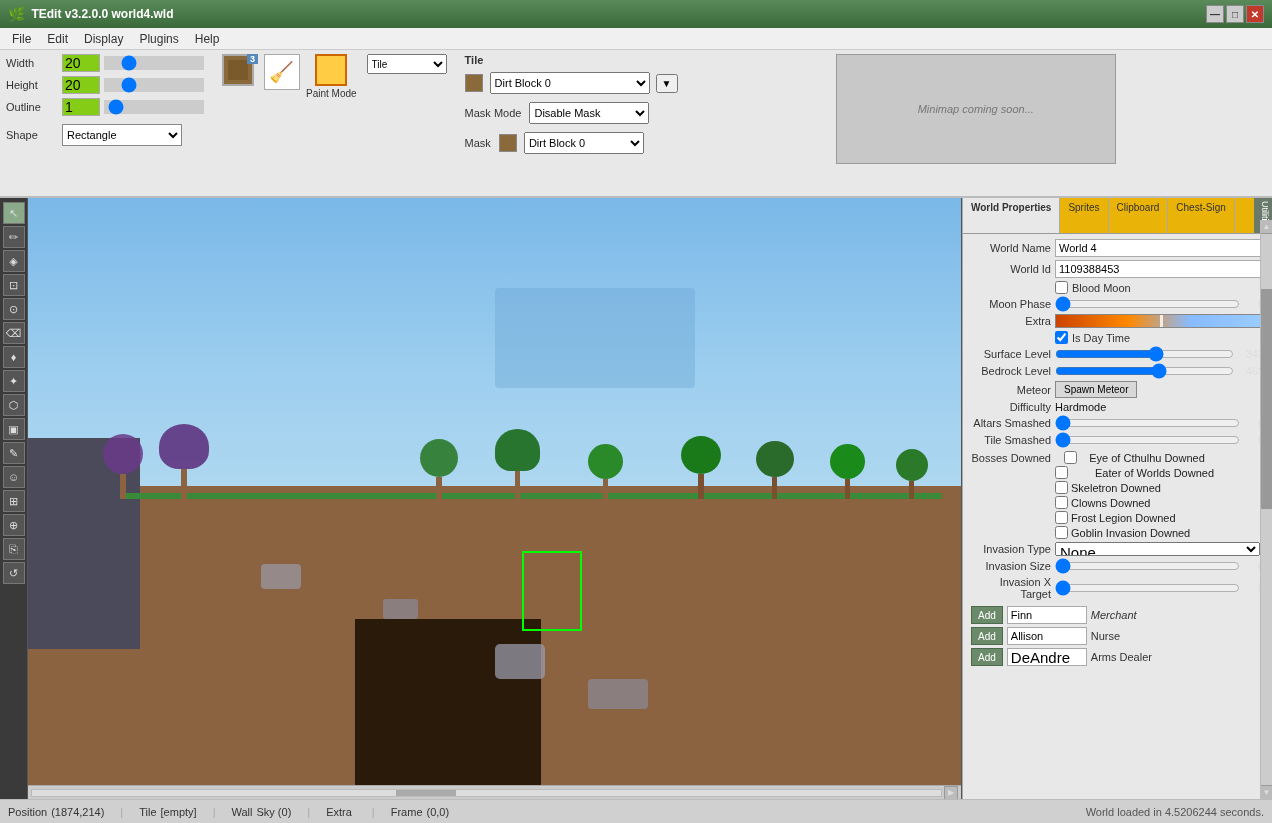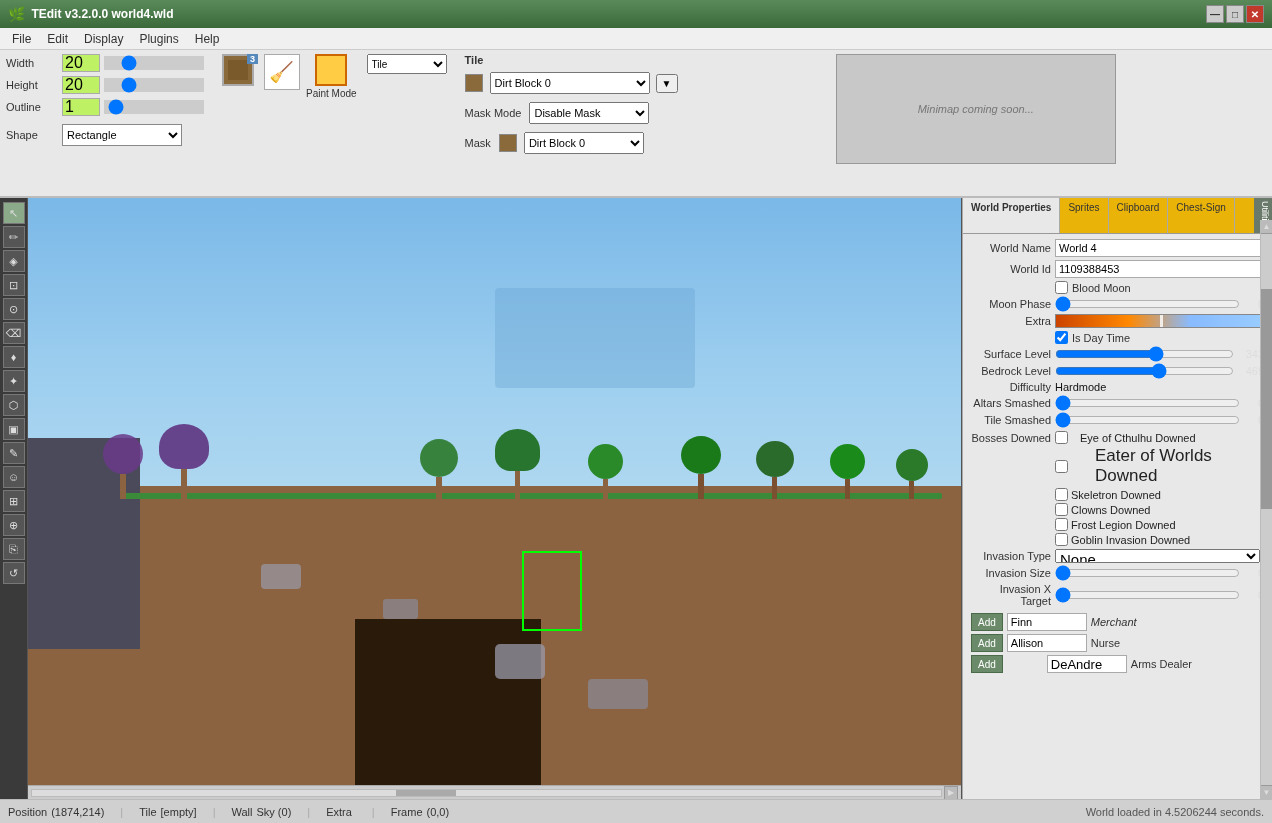--- a/index.html
+++ b/index.html
@@ -16,21 +16,21 @@
 
     
     #menubar { height: 22px; background: #f0f0f0; display: flex; align-items: center; padding: 0 4px; border-bottom: 1px solid #ccc; }
     .menu-item { padding: 2px 8px; font-size: 12px; color: #333; cursor: pointer; }
 
     
     #toolbar { height: 148px; background: #e8e8e8; border-bottom: 2px solid #bbb; display: flex; align-items: flex-start; padding: 4px 6px; gap: 8px; }
     .toolbar-section { display: flex; flex-direction: column; gap: 4px; }
     .toolbar-row { display: flex; align-items: center; gap: 4px; }
     .toolbar-label { font-size: 11px; color: #333; width: 48px; }
-    .toolbar-input { width: 42px; height: 18px; border: 1px solid #aaa; background: #bef264; font-size: 16px; padding: 0 2px; }
+    .toolbar-input { width: 42px; height: 18px; border: 1px solid #aaa; background: #84cc16; font-size: 14px; padding: 0 2px; }
     .toolbar-slider { width: 80px; height: 14px; -webkit-appearance: none; background: #ccc; outline: none; }
     .erase-btn { background: white; border: 1px solid #aaa; width: 36px; height: 36px; display: flex; align-items: center; justify-content: center; cursor: pointer; font-size: 18px; }
     .paint-mode-btn { width: 28px; height: 28px; border: 2px solid #cc6600; background: #ffcc44; cursor: pointer; }
     .shape-select { width: 100px; height: 22px; font-size: 11px; border: 1px solid #888; background: white; }
 
     
     #main { display: flex; height: calc(823px - 28px - 22px - 148px - 24px); }
 
     
     #left-toolbar { width: 28px; background: #3a3a3a; display: flex; flex-direction: column; align-items: center; padding: 4px 0; gap: 2px; border-right: 1px solid #555; }
@@ -311,20 +311,24 @@
         <input type="range" style="flex: 1 1 0%; height: 14px;" min="0" max="600" value="343">
         <span style="font-size:11px; width:26px; text-align:right;">343</span>
       </div>
 
       <div style="display:flex; align-items:center; margin-bottom:3px; gap:4px;">
         <span style="font-size:11px; color:#333; text-align:right; width:80px; flex-shrink:0;">Bedrock Level</span>
         <input type="range" style="flex: 1 1 0%; height: 14px;" min="0" max="800" value="469">
         <span style="font-size:11px; width:26px; text-align:right;">469</span>
       </div>
 
+      <div style="display:flex; align-items:center; margin-bottom:3px; gap:4px;">
+        <span style="font-size:11px; color:#333; text-align:right; width:80px; flex-shrink:0;">Meteor</span>
+        <button style="padding:2px 8px; font-size:10px; border:1px solid #888; background:#d8d8d8; cursor:pointer;">Spawn Meteor</button>
+      </div>
 
       <div style="display:flex; align-items:center; margin-bottom:3px; gap:4px;">
         <span style="font-size:11px; color:#333; text-align:right; width:80px; flex-shrink:0;">Difficulty</span>
         <span style="font-size:11px; color:#111;">Hardmode</span>
       </div>
 
       <div style="display:flex; align-items:center; margin-bottom:3px; gap:4px;">
         <span style="font-size:11px; color:#333; text-align:right; width:80px; flex-shrink:0;">Altars Smashed</span>
         <input type="range" style="flex: 1 1 0%; height: 14px;" min="0" max="100" value="0">
         <span style="font-size:11px; width:20px; text-align:right;">0</span>
@@ -332,27 +336,27 @@
 
       <div style="display:flex; align-items:center; margin-bottom:3px; gap:4px;">
         <span style="font-size:11px; color:#333; text-align:right; width:80px; flex-shrink:0;">Tile Smashed</span>
         <input type="range" style="flex: 1 1 0%; height: 14px;" min="0" max="100" value="0">
         <span style="font-size:11px; width:20px; text-align:right;">0</span>
       </div>
 
       <div style="display:flex; align-items:flex-start; margin-bottom:3px; gap:4px; margin-top:4px;">
         <span style="font-size:11px; color:#333; text-align:right; width:80px; flex-shrink:0; padding-top:1px;">Bosses Downed</span>
         <div style="display:flex; flex-direction:column; gap:2px;">
-          <div style="display:flex; align-items:center; gap:12px;">
+          <div style="display:flex; align-items:center; gap:12px;justify-content:center;">
             <input type="checkbox" style="">
             <span style="font-size:11px; color:#222;">Eye of Cthulhu Downed</span>
           </div>
           <div style="display:flex; align-items:center; gap:3px;">
             <input type="checkbox" style="">
-            <span style="font-size:17px; color:#222;padding-left:24px;">Eater of Worlds Downed</span>
+            <span style="font-size:11px; color:#222;padding-left:24px;">Eater of Worlds Downed</span>
           </div>
           <div style="display:flex; align-items:center; gap:3px;">
             <input type="checkbox" style="">
             <span style="font-size:11px; color:#222;">Skeletron Downed</span>
           </div>
           <div style="display:flex; align-items:center; gap:3px;">
             <input type="checkbox" style="">
             <span style="font-size:11px; color:#222;">Clowns Downed</span>
           </div>
           <div style="display:flex; align-items:center; gap:3px;">
@@ -398,21 +402,21 @@
         </div>
 
         <div style="display:flex; align-items:center; gap:4px;">
           <button style="background:#6a8a6a; color:white; border:1px solid #4a6a4a; padding:1px 6px; font-size:10px; cursor:pointer; height:18px;">Add</button>
           <input type="text" style="width: 80px; height: 18px; border: 1px solid rgb(170, 170, 170); font-size: 11px; padding: 0px 3px;" value="Allison">
           <span style="font-size:11px; color:#333;">Nurse</span>
         </div>
 
         <div style="display:flex; align-items:center; gap:4px;">
           <button style="background:#6a8a6a; color:white; border:1px solid #4a6a4a; padding:1px 6px; font-size:10px; cursor:pointer; height:18px;">Add</button>
-          <input type="text" style="width: 80px; height: 18px; border: 1px solid rgb(170, 170, 170); font-size: 13px; padding: 0px 3px; margin-left: 40px;" value="DeAndre">
+          <input type="text" style="width: 80px; height: 18px; border: 1px solid rgb(170, 170, 170); font-size: 15px; padding: 0px 3px;" value="DeAndre">
           <span style="font-size:11px; color:#333;">Arms Dealer</span>
         </div>
       </div>
 
     </div>
 
     <div style="position:absolute; right:0; top:22px; bottom:0; width:12px; background:#ccc; border-left:1px solid #bbb; display:flex; flex-direction:column;">
       <div style="width:100%; height:14px; background:#bbb; border-bottom:1px solid #999; display:flex; align-items:center; justify-content:center; font-size:8px; cursor:pointer;">▲</div>
       <div style="flex:1; position:relative;">
         <div style="position:absolute; top:10%; left:0; right:0; height:40%; background:#999; cursor:pointer;"></div>

